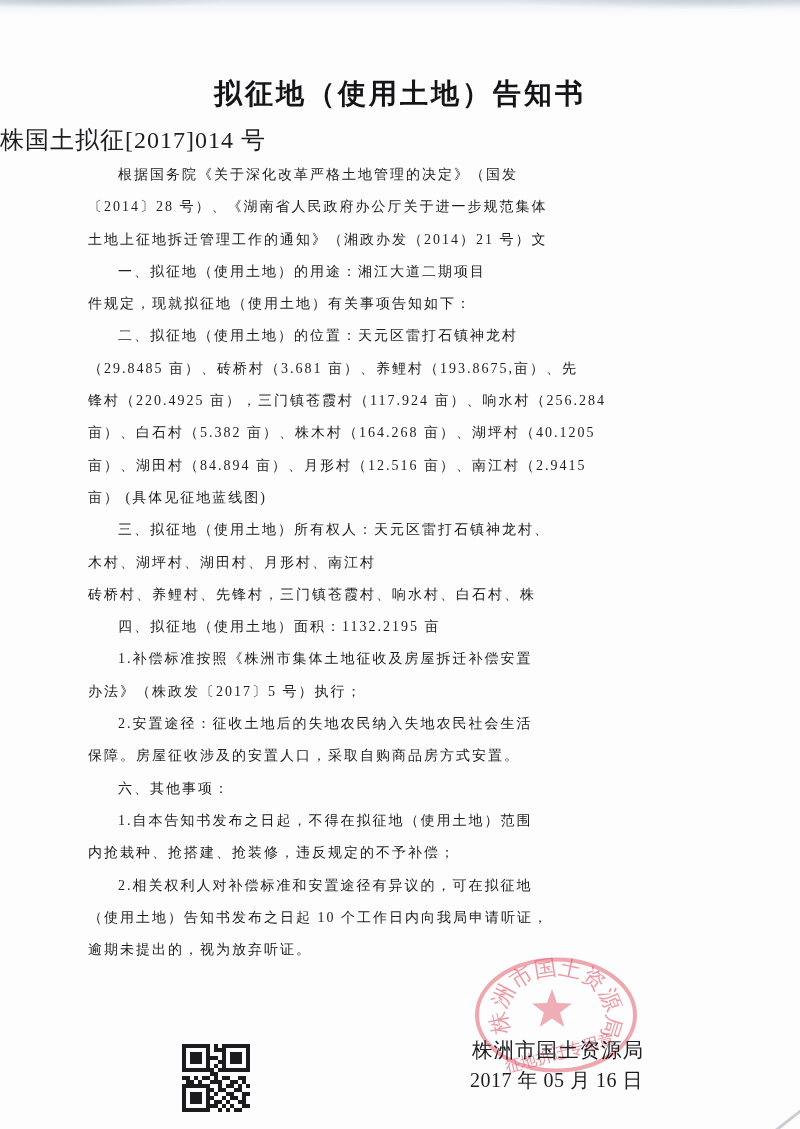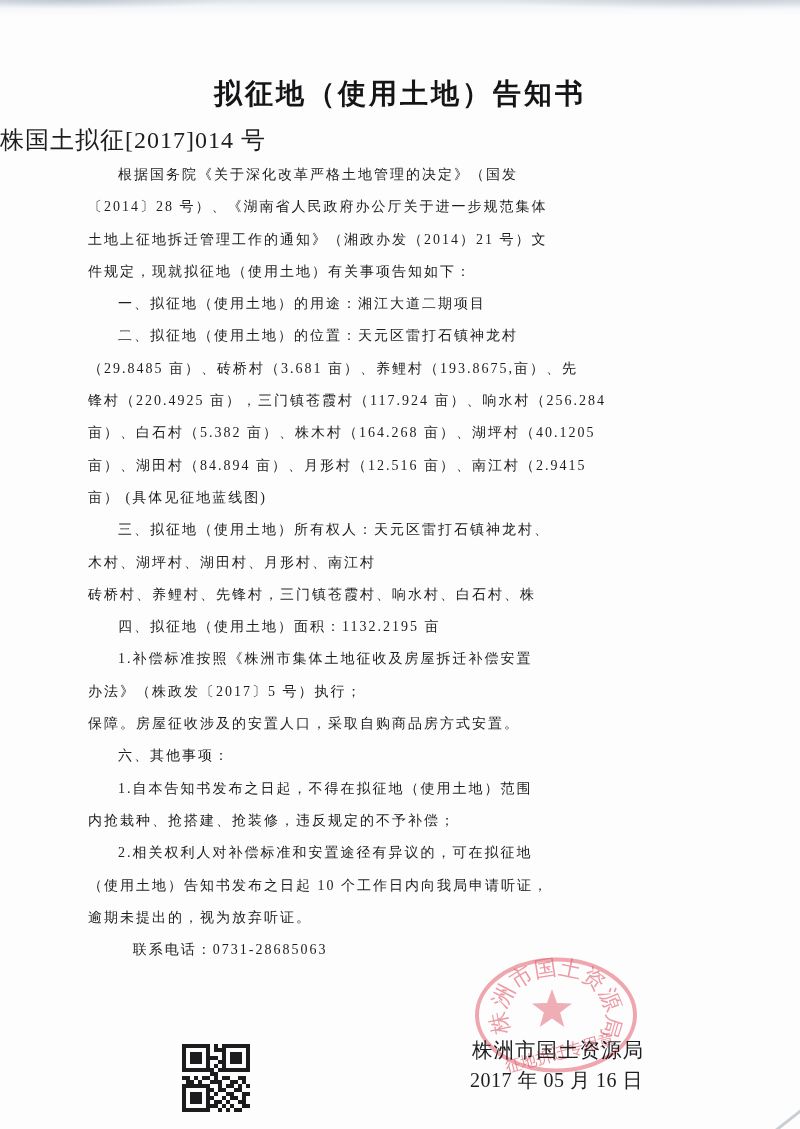--- a/index.html
+++ b/index.html
@@ -83,42 +83,42 @@
   <div class="scan-top"></div>
 
   <div class="doc-title">拟征地（使用土地）告知书</div>
   <div class="doc-number">株国土拟征[2017]014 号</div>
 
   <div class="doc-body">
 
   <div class="doc-line" style="text-indent: 2.15em;">根据国务院《关于深化改革严格土地管理的决定》（国发</div>
       <div class="doc-line">〔2014〕28 号）、《湖南省人民政府办公厅关于进一步规范集体</div>
       <div class="doc-line">土地上征地拆迁管理工作的通知》（湘政办发（2014）21 号）文</div>
+      <div class="doc-line" style="text-indent: 2.15em;">一、拟征地（使用土地）的用途：湘江大道二期项目</div>
       <div class="doc-line">件规定，现就拟征地（使用土地）有关事项告知如下：</div>
-      <div class="doc-line" style="text-indent: 2.15em;">一、拟征地（使用土地）的用途：湘江大道二期项目</div>
       <div class="doc-line" style="text-indent: 2.15em;">二、拟征地（使用土地）的位置：天元区雷打石镇神龙村</div>
       <div class="doc-line">（29.8485 亩）、砖桥村（3.681 亩）、养鲤村（193.8675,亩）、先</div>
       <div class="doc-line">锋村（220.4925 亩），三门镇苍霞村（117.924 亩）、响水村（256.284</div>
       <div class="doc-line">亩）、白石村（5.382 亩）、株木村（164.268 亩）、湖坪村（40.1205</div>
       <div class="doc-line">亩）、湖田村（84.894 亩）、月形村（12.516 亩）、南江村（2.9415</div>
       <div class="doc-line">亩） (具体见征地蓝线图)</div>
       <div class="doc-line" style="text-indent: 2.15em;">三、拟征地（使用土地）所有权人：天元区雷打石镇神龙村、</div>
       <div class="doc-line">木村、湖坪村、湖田村、月形村、南江村</div>
       <div class="doc-line">砖桥村、养鲤村、先锋村，三门镇苍霞村、响水村、白石村、株</div>
       <div class="doc-line" style="text-indent: 2.15em;">四、拟征地（使用土地）面积：1132.2195 亩</div>
       <div class="doc-line" style="text-indent: 2.15em;">1.补偿标准按照《株洲市集体土地征收及房屋拆迁补偿安置</div>
       <div class="doc-line">办法》（株政发〔2017〕5 号）执行；</div>
+      <div class="doc-line" style="text-indent: 2.15em;">2.安置途径：征收土地后的失地农民纳入失地农民社会生活</div>
       <div class="doc-line">保障。房屋征收涉及的安置人口，采取自购商品房方式安置。</div>
       <div class="doc-line" style="text-indent: 2.15em;">六、其他事项：</div>
       <div class="doc-line" style="text-indent: 2.15em;">1.自本告知书发布之日起，不得在拟征地（使用土地）范围</div>
       <div class="doc-line">内抢栽种、抢搭建、抢装修，违反规定的不予补偿；</div>
       <div class="doc-line" style="text-indent: 2.15em;">2.相关权利人对补偿标准和安置途径有异议的，可在拟征地</div>
       <div class="doc-line">（使用土地）告知书发布之日起 10 个工作日内向我局申请听证，</div>
       <div class="doc-line">逾期未提出的，视为放弃听证。</div>
-      <div class="doc-line" style="text-indent: 3.2em;">联系电话：0731-28685063</div>
     </div>
 
   <div class="qr">
       <div class="qr-row">
         <span class="qr-cell on"></span>
         <span class="qr-cell on"></span>
         <span class="qr-cell on"></span>
         <span class="qr-cell on"></span>
         <span class="qr-cell on"></span>
         <span class="qr-cell on"></span>

